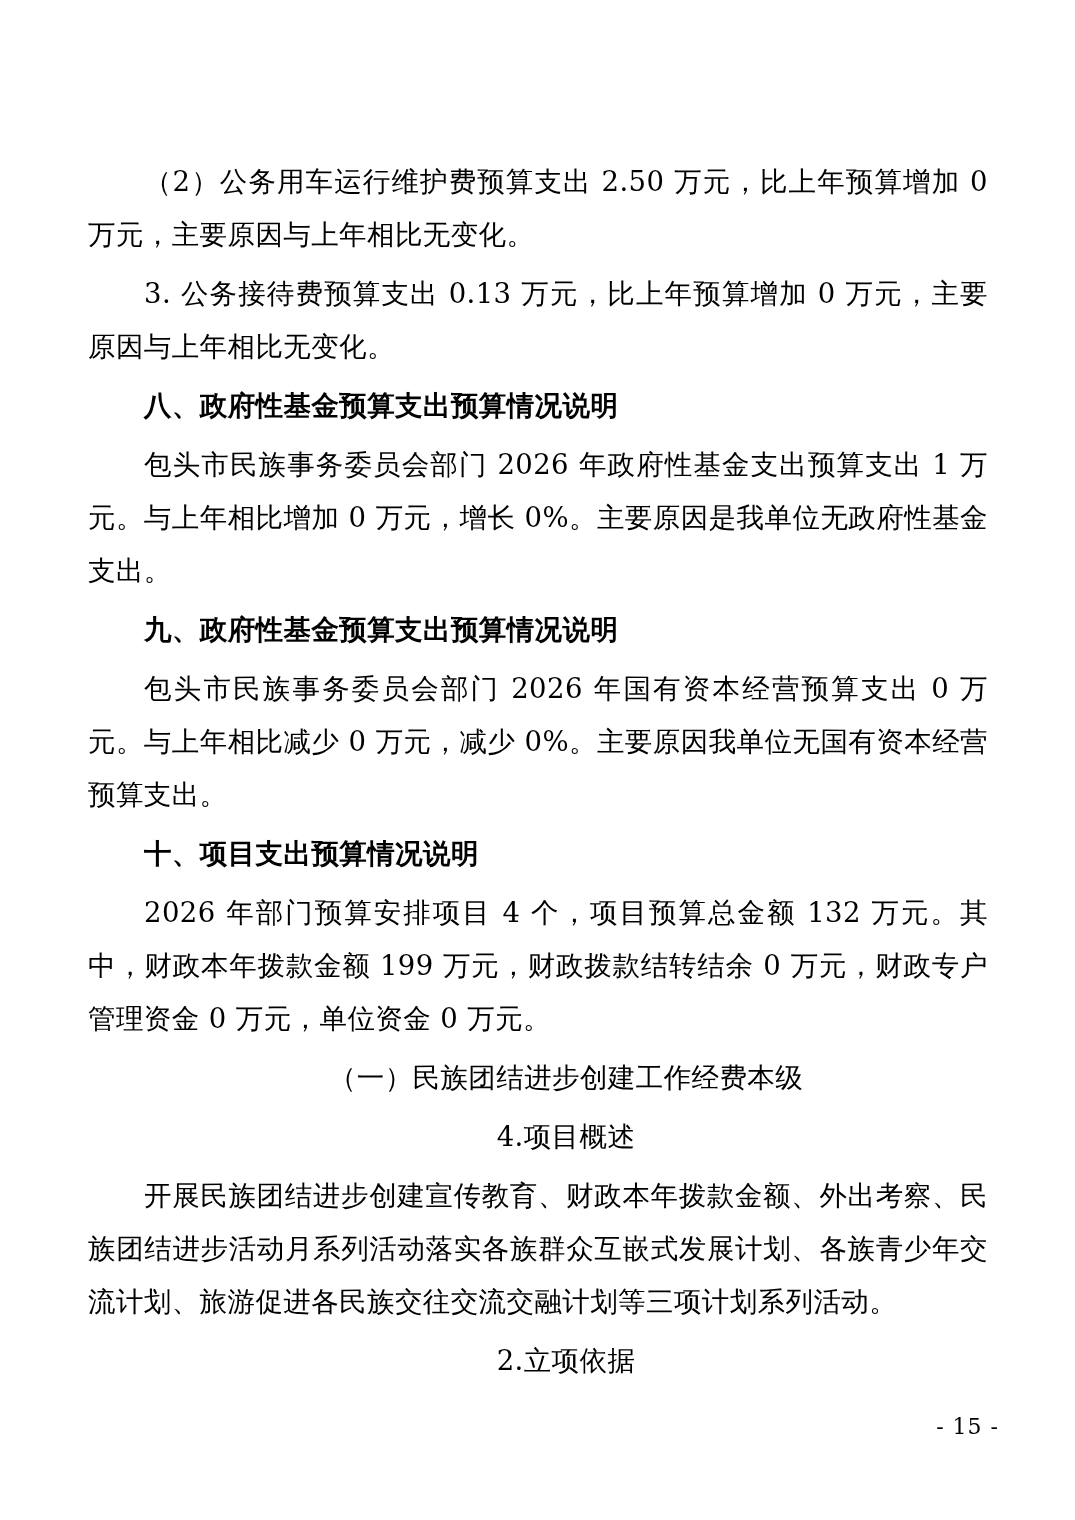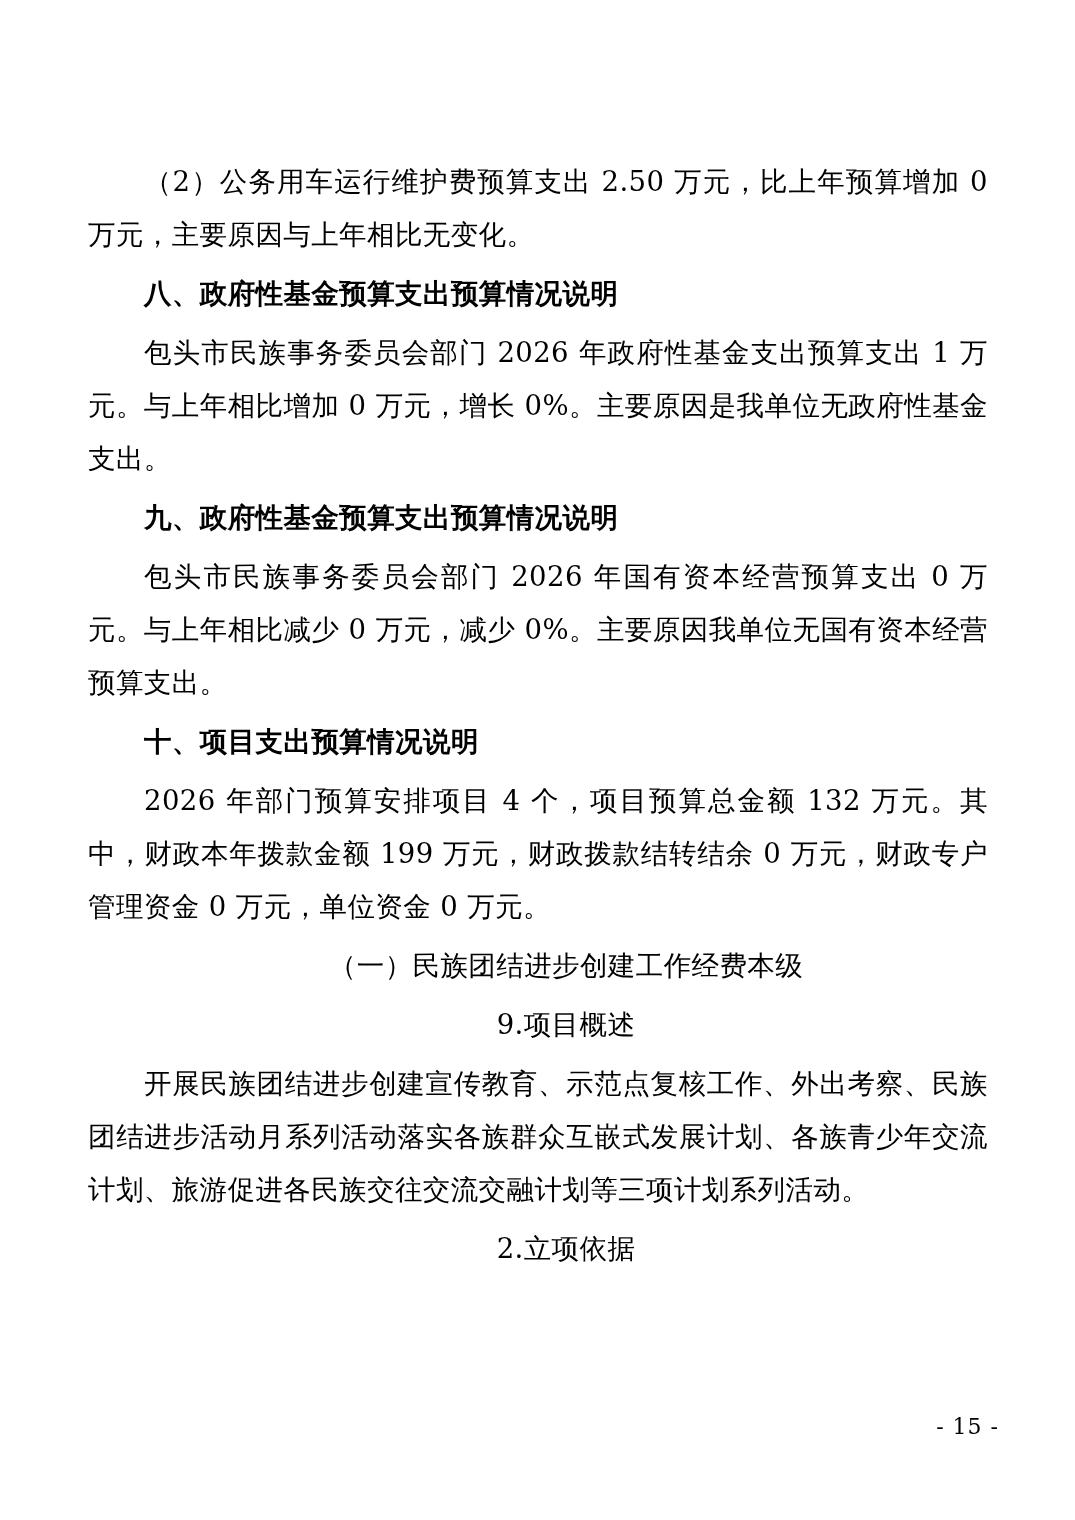--- a/index.html
+++ b/index.html
@@ -65,37 +65,38 @@
   }
 </style>
 </head>
 <body>
 
 <div class="page">
   <div class="content">
 
     <p class="body-text indent2">（2）公务用车运行维护费预算支出 2.50 万元，比上年预算增加 0 万元，主要原因与上年相比无变化。</p>
 
+    <p class="body-text indent2">3. 公务接待费预算支出 0.13 万元，比上年预算增加 0 万元，主要原因与上年相比无变化。</p>
 
     <p class="heading">八、政府性基金预算支出预算情况说明</p>
 
     <p class="body-text indent2">包头市民族事务委员会部门 2026 年政府性基金支出预算支出 1 万元。与上年相比增加 0 万元，增长 0%。主要原因是我单位无政府性基金支出。</p>
 
     <p class="heading">九、政府性基金预算支出预算情况说明</p>
 
     <p class="body-text indent2">包头市民族事务委员会部门 2026 年国有资本经营预算支出 0 万元。与上年相比减少 0 万元，减少 0%。主要原因我单位无国有资本经营预算支出。</p>
 
     <p class="heading">十、项目支出预算情况说明</p>
 
     <p class="body-text indent2">2026 年部门预算安排项目 4 个，项目预算总金额 132 万元。其中，财政本年拨款金额 199 万元，财政拨款结转结余 0 万元，财政专户管理资金 0 万元，单位资金 0 万元。</p>
 
     <p class="sub-head">（一）民族团结进步创建工作经费本级</p>
 
-    <p class="sub-head">9.项目概述</p>
+    <p class="sub-head">4.项目概述</p>
 
-    <p class="body-text indent2">开展民族团结进步创建宣传教育、示范点复核工作、外出考察、民族团结进步活动月系列活动落实各族群众互嵌式发展计划、各族青少年交流计划、旅游促进各民族交往交流交融计划等三项计划系列活动。</p>
+    <p class="body-text indent2">开展民族团结进步创建宣传教育、财政本年拨款金额、外出考察、民族团结进步活动月系列活动落实各族群众互嵌式发展计划、各族青少年交流计划、旅游促进各民族交往交流交融计划等三项计划系列活动。</p>
 
     <p class="sub-head">2.立项依据</p>
 
   </div>
 
   <div class="page-number">- 15 -</div>
 </div>
 
 </body></html>

